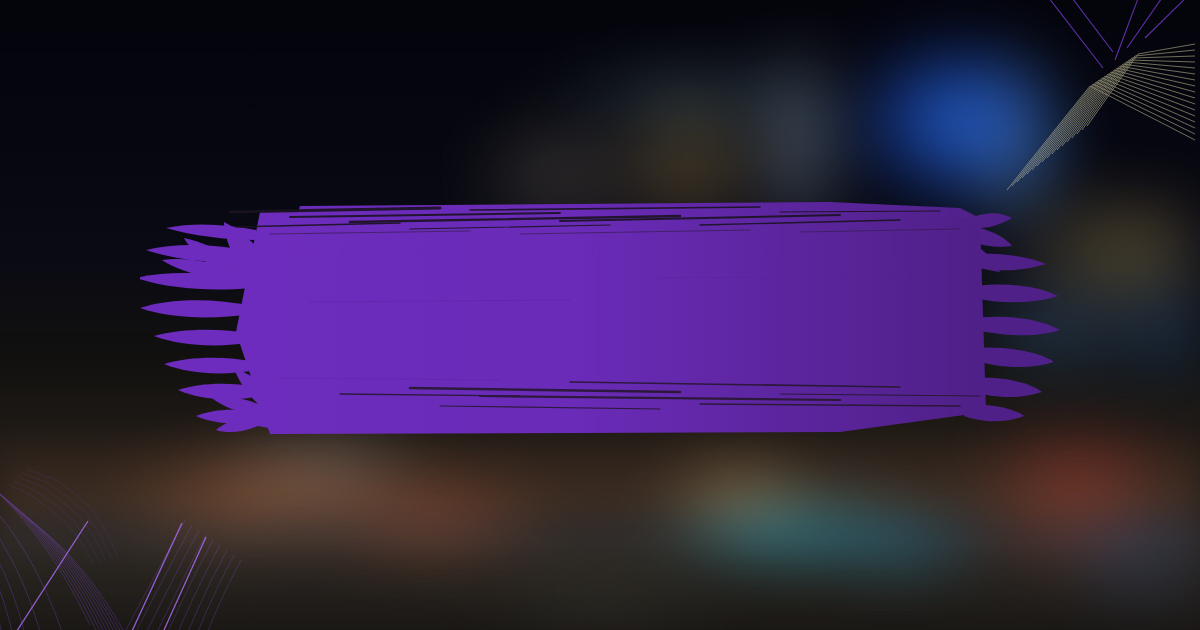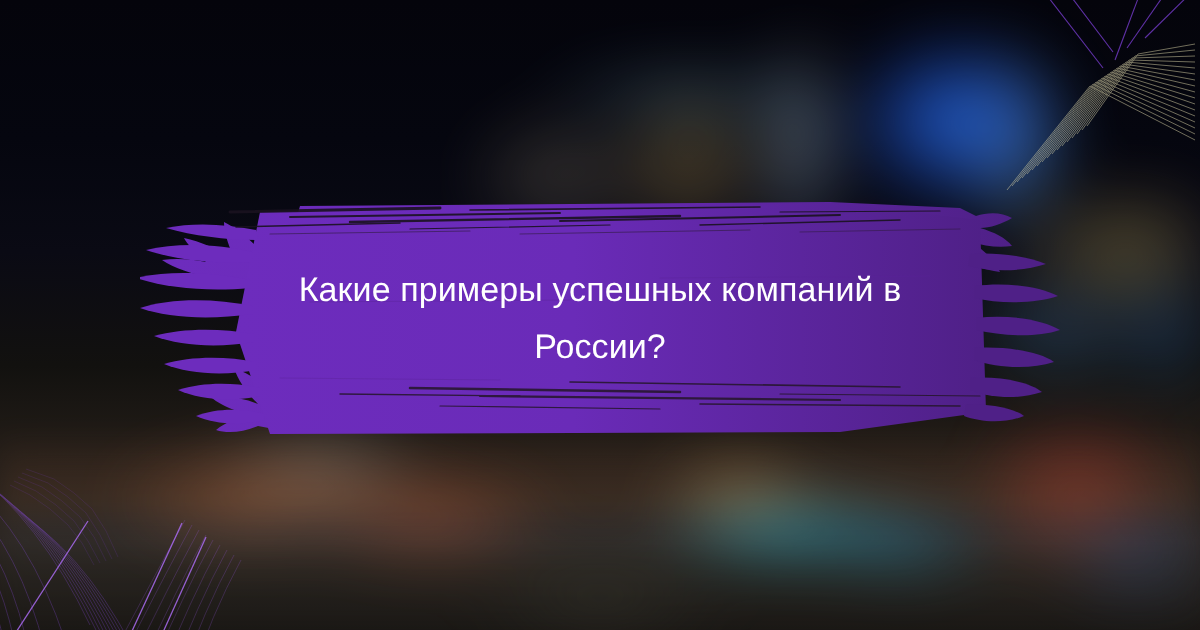--- a/index.html
+++ b/index.html
@@ -352,16 +352,14 @@
       </g>
 
       <g stroke="#5a2399" stroke-linecap="round" opacity="0.45">
         <path d="M 170 120 L 430 118" stroke-width="1"></path>
         <path d="M 520 96 L 790 94" stroke-width="0.9"></path>
         <path d="M 140 196 L 360 198" stroke-width="0.9"></path>
       </g>
     </svg>
   </div>
 
-  <div id="headline">Какие примеры успешных компаний в
-России?</div>
 
 </div>
 
 </body></html>

